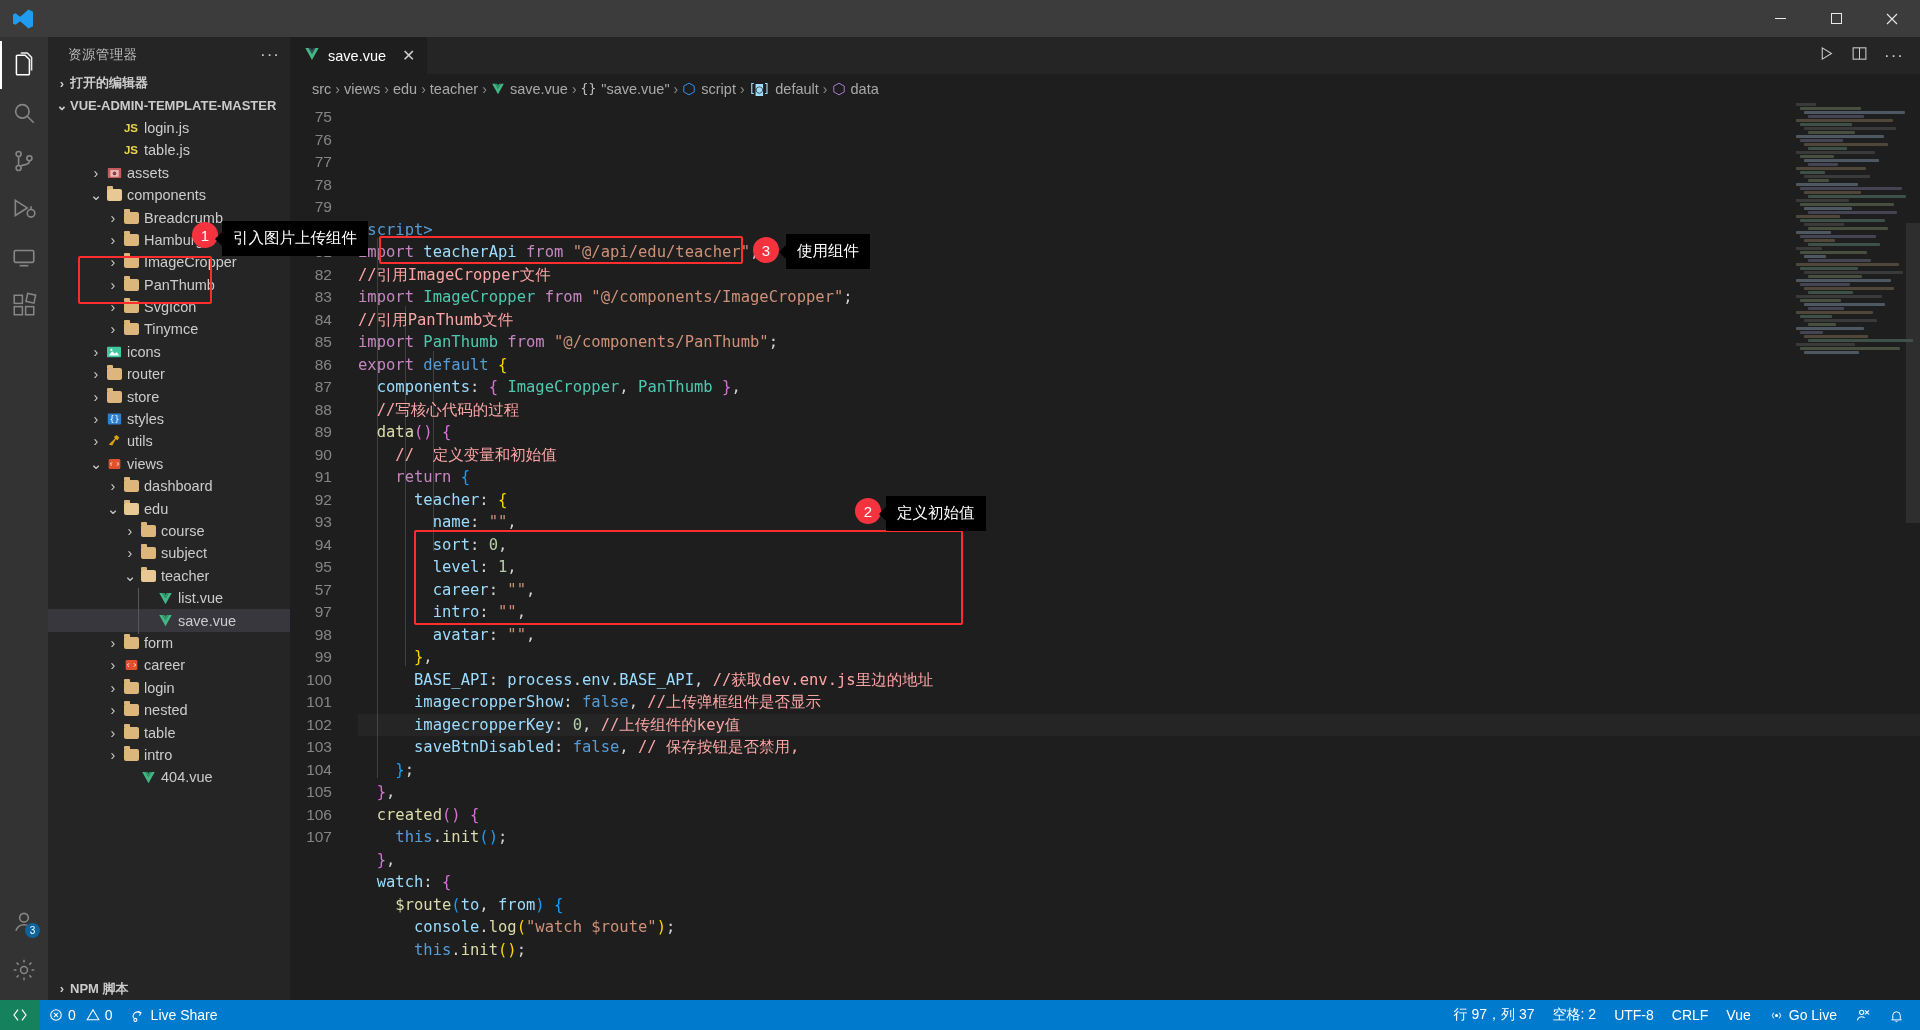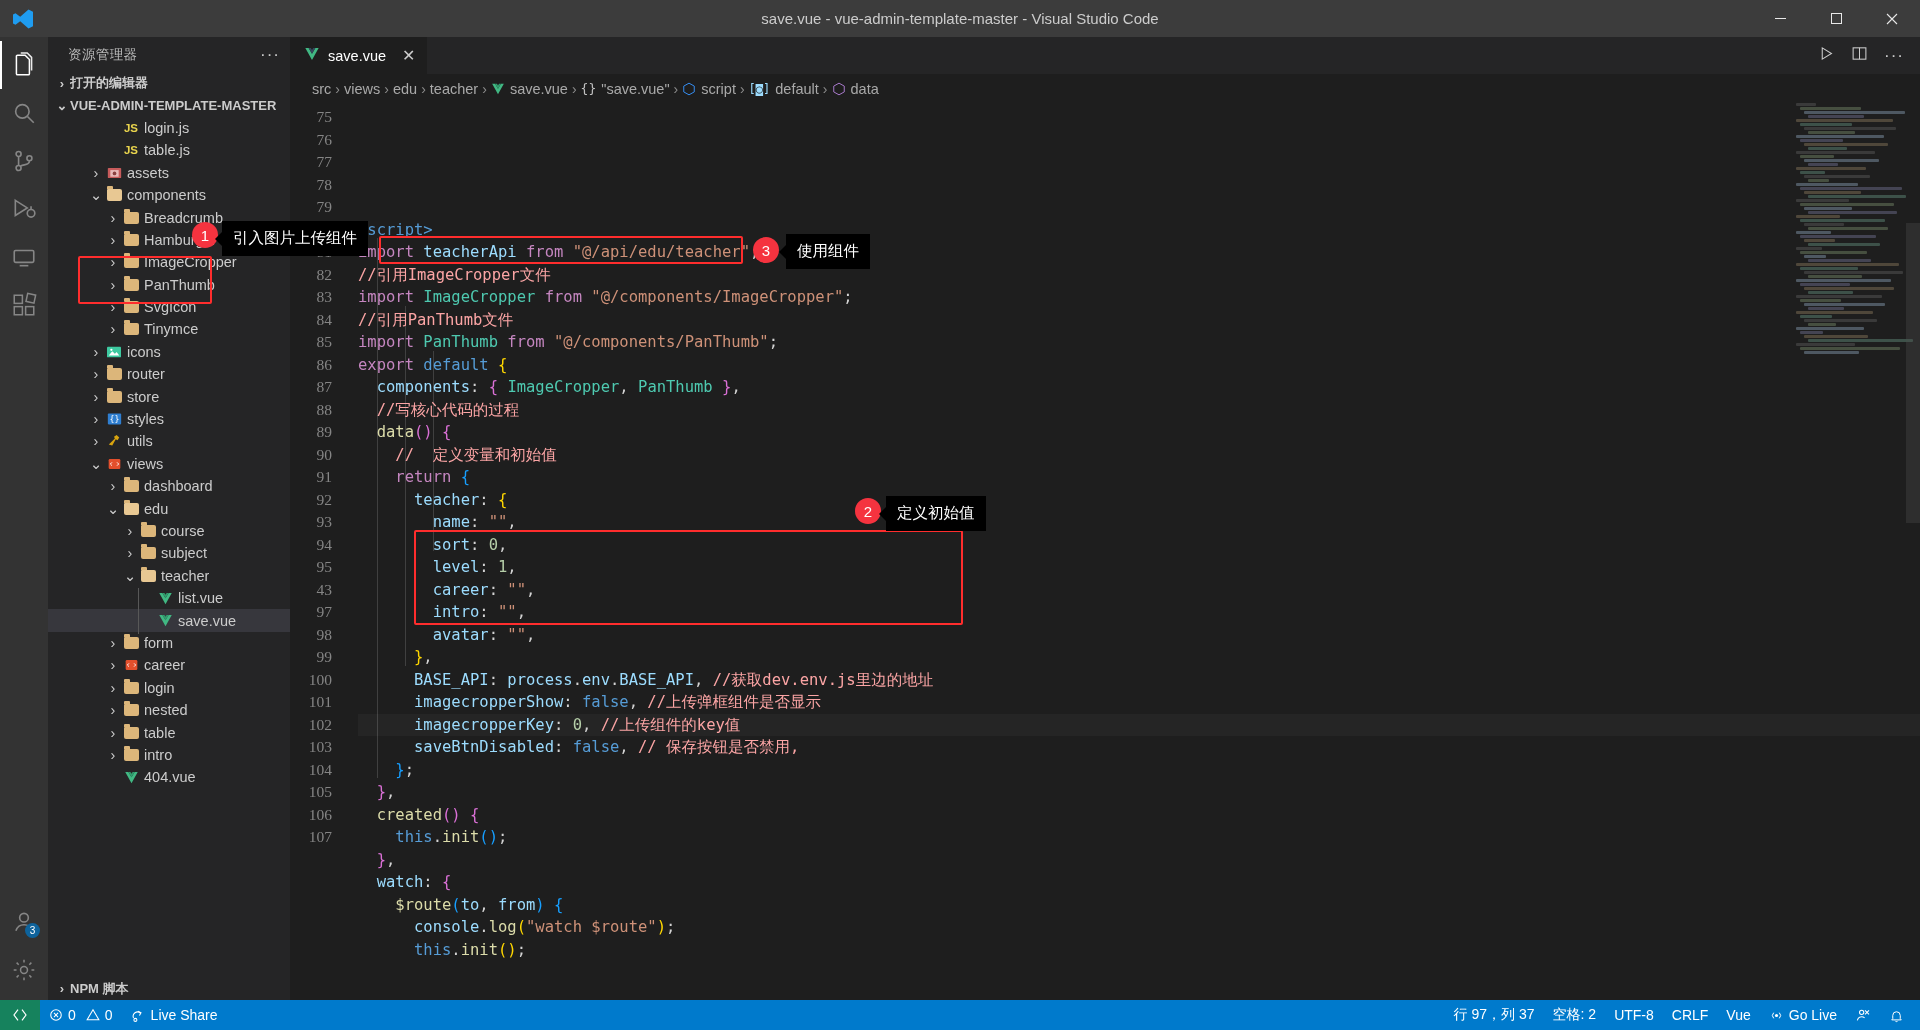--- a/index.html
+++ b/index.html
@@ -90,21 +90,21 @@
   .breadcrumbs {
     height: 29px; display: flex; align-items: center; gap: 4px; padding-left: 22px;
     font-size: 14.5px; color: #a9a9a9; background: #1e1e1e;
   }
   .crumb { display: flex; align-items: center; gap: 5px; }
   .crumb-sep { color: #8c8c8c; font-size: 14px; }
 
   .code-wrap { flex: 1 1 auto; position: relative; overflow: hidden; background:#1e1e1e; display:flex; }
   .gutter {
     width: 68px; flex: 0 0 68px; text-align: right; padding-right: 26px;
-    color: #858585; font-family: Liberation Serif, serif; font-size: 15.5px;
+    color: #858585; font-family: Liberation Sans, sans-serif; font-size: 15.5px;
     line-height: 22.5px; padding-top: 3px; user-select:none;
   }
   .code {
     flex: 1 1 auto; position: relative; font-family: "DejaVu Sans Mono", monospace;
     font-size: 15.5px; line-height: 22.5px; padding-top: 3px; white-space: pre;
     color: #d4d4d4; overflow: hidden;
   }
   .code .ln { height: 22.5px; position: relative; }
   .code .ln.cursorline { background: rgba(255,255,255,0.035); }
   .kw   { color:#c586c0; }       
@@ -158,21 +158,20 @@
 
 <div class="app">
 
   <div class="titlebar">
     <div class="vscode-logo">
       <svg width="24" height="24" viewBox="0 0 24 24">
         <path d="M17.5 2.5 L22 4.8 V19.2 L17.5 21.5 L9.2 14.3 L4.5 17.8 L2 16.5 V7.5 L4.5 6.2 L9.2 9.7 Z" fill="#1f9cf0"></path>
         <path d="M4.5 6.2 L9.2 9.7 L4.5 13.2 Z" fill="#0d7fd1" opacity="0"></path>
       </svg>
     </div>
-    <div class="window-title">save.vue - vue-admin-template-master - Visual Studio Code</div>
     <div class="win-controls">
       <div class="win-btn">
         <svg width="11" height="11" viewBox="0 0 11 11">
             <rect x="0" y="5" width="11" height="1" fill="#e8e8e8"></rect>
           </svg>
       </div>
       <div class="win-btn">
         <svg width="11" height="11" viewBox="0 0 11 11">
             <rect x="0.5" y="0.5" width="10" height="10" fill="none" stroke="#e8e8e8"></rect>
           </svg>
@@ -522,21 +521,21 @@
           </div>
           <div class="tree-row" style="padding-left: 57px;">
             <span class="chev">›</span>
             <span class="ficon">
               <span class="folder">
                 <i></i>
               </span>
             </span>
             <span class="tree-label">intro</span>
           </div>
-          <div class="tree-row" style="padding-left: 57px;">
+          <div class="tree-row" style="padding-left: 74px;">
             <span class="chev"></span>
             <span class="ficon">
               <svg width="15" height="15" viewBox="0 0 24 24">
                 <path d="M2 3 h5 l5 8.5 L17 3 h5 L12 21 Z" fill="#41b883"></path>
                 <path d="M7 3 h3.2 l1.8 3 L13.8 3 H17 L12 11.5 Z" fill="#2f9e6e"></path>
               </svg>
             </span>
             <span class="tree-label">404.vue</span>
           </div>
           <div class="guide" style="left: 90px; top: 471px; height: 46px;"></div>
@@ -653,21 +652,21 @@
             <div>86</div>
             <div>87</div>
             <div>88</div>
             <div>89</div>
             <div>90</div>
             <div>91</div>
             <div>92</div>
             <div>93</div>
             <div>94</div>
             <div>95</div>
-            <div>43</div>
+            <div>57</div>
             <div>97</div>
             <div>98</div>
             <div>99</div>
             <div>100</div>
             <div>101</div>
             <div>102</div>
             <div>103</div>
             <div>104</div>
             <div>105</div>
             <div>106</div>

